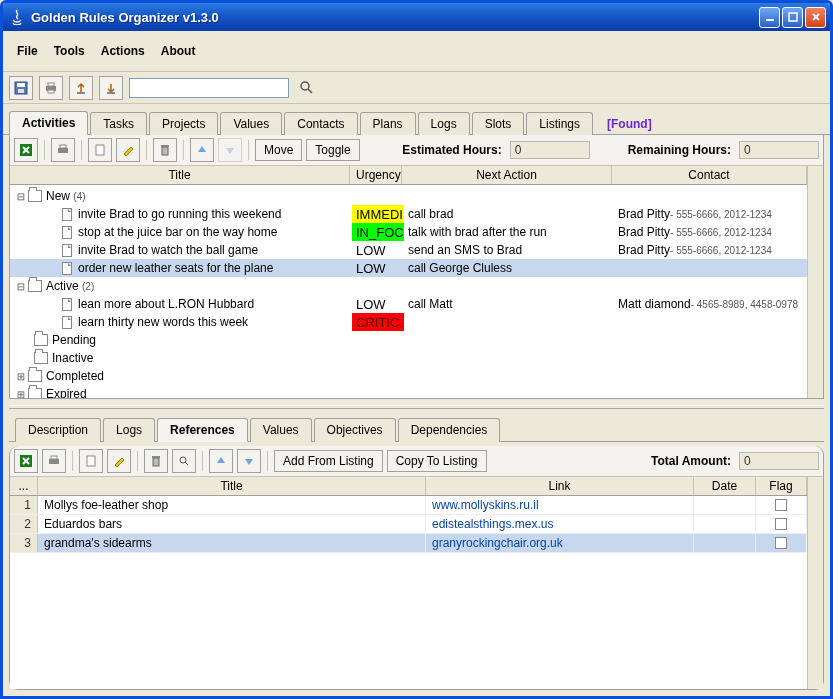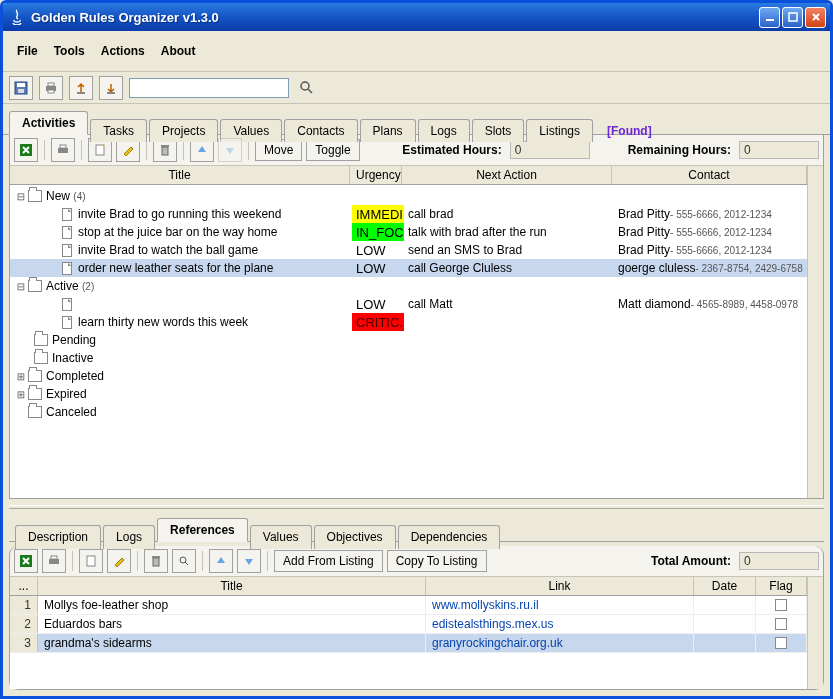--- a/index.html
+++ b/index.html
@@ -10,21 +10,21 @@
   .titlebar .title { flex:1; font-weight:bold; font-size:13px; text-shadow:1px 1px 1px #063080; }
   .winbtns { display:flex; gap:2px; }
   .winbtn { width:21px; height:21px; border:1px solid #fff; border-radius:3px; background:linear-gradient(#6fa9f2,#2a62c8); display:flex; align-items:center; justify-content:center; color:#fff; font-weight:bold; font-size:11px; cursor:pointer; }
   .winbtn.close { background:linear-gradient(#f28264,#d44215); }
   .menubar { height:41px; background:#ece9d8; display:flex; align-items:center; padding:0 6px; border-bottom:1px solid #c6c4b6; }
   .menubar-item { padding:2px 8px; font-weight:bold; cursor:pointer; }
   .topbar { height:32px; display:flex; align-items:center; gap:6px; padding:3px 6px; border-bottom:1px solid #c6c4b6; }
   .toolbtn { width:24px; height:24px; border:1px solid #a0a0a0; background:#f4f3ee; display:flex; align-items:center; justify-content:center; cursor:pointer; }
   .searchbox { width:160px; height:20px; border:1px solid #7f9db9; background:#fff; }
   .tabs { display:flex; align-items:flex-end; padding:6px 6px 0 6px; gap:0; border-bottom:1px solid #a0a0a0; background:#ece9d8;}
-  .tab { padding:4px 12px; border:1px solid #a0a0a0; border-bottom:none; background:#ece9d8; margin-right:2px; cursor:pointer; border-radius:3px 3px 0 0; position:relative; top:8px;}
+  .tab { padding:4px 12px; border:1px solid #a0a0a0; border-bottom:none; background:#ece9d8; margin-right:2px; cursor:pointer; border-radius:3px 3px 0 0; position:relative; top:1px;}
   .tab.active { background:#f4f3ee; font-weight:bold; z-index:2; border-bottom:1px solid #f4f3ee; top:1px;}
   .tab.bracket { border:none; background:transparent; color:#6d28d9; font-weight:bold;}
   .panel { background:#f4f3ee; border:1px solid #a0a0a0; border-top:none; margin:0 6px 6px 6px; display:flex; flex-direction:column; }
   .actbar { display:flex; align-items:center; gap:4px; padding:3px 4px; border-bottom:1px solid #c6c4b6; }
   .actbar .sep { width:1px; height:20px; background:#c6c4b6; margin:0 2px;}
   .txtbtn { height:22px; padding:0 8px; border:1px solid #a0a0a0; background:#f4f3ee; cursor:pointer; font-size:12px; display:flex; align-items:center;}
   .statpair { display:flex; align-items:center; gap:8px; }
   .statlabel { font-weight:bold; }
   .valbox { width:80px; height:18px; border:1px solid #b8b8b8; background:#ece9d8; padding:0 4px; display:flex; align-items:center; color:#333;}
   .grid { flex:1; overflow:auto; background:#fff; }
@@ -148,21 +148,21 @@
     <div class="tab">Projects</div>
     <div class="tab">Values</div>
     <div class="tab">Contacts</div>
     <div class="tab">Plans</div>
     <div class="tab">Logs</div>
     <div class="tab">Slots</div>
     <div class="tab">Listings</div>
     <div class="tab bracket">[Found]</div>
   </div>
 
-  <div class="panel" style="height:364px;">
+  <div class="panel" style="height:264px;">
     <div class="actbar">
       <div class="toolbtn">
           <svg width="14" height="14">
             <rect x="1" y="1" width="12" height="12" fill="#1a7a1a"></rect>
             <path d="M4 4 L10 10 M10 4 L4 10" stroke="#fff" stroke-width="2"></path>
           </svg>
         </div>
       <div class="sep"></div>
       <div class="toolbtn">
           <svg width="14" height="14">
@@ -267,35 +267,32 @@
                 <span class="phone"> - 555-6666, 2012-1234</span>
               </span>
           </div>
           <div class="row sel">
             <span class="cell c-title indent2">
                 <span class="doc"></span>
                 <span>order new leather seats for the plane</span>
               </span>
             <span class="cell c-urg">LOW</span>
             <span class="cell c-next">call George Cluless</span>
-            <span class="cell c-contact">
-                <span>goerge cluless</span>
-                <span class="phone"> - 2367-8754, 2429-6758</span>
-              </span>
           </div>
 
           <div class="row">
             <span class="exp">⊟</span>
             <span class="fld"></span>
             <span>Active</span>&nbsp;
             <span style="font-size:10px;color:#555">(2)</span>
           </div>
           <div class="row">
             <span class="cell c-title indent2">
                 <span class="doc"></span>
+                <span>lean more about L.RON Hubbard</span>
               </span>
             <span class="cell c-urg">LOW</span>
             <span class="cell c-next">call Matt</span>
             <span class="cell c-contact">
                 <span>Matt diamond</span>
                 <span class="phone"> - 4565-8989, 4458-0978</span>
               </span>
           </div>
           <div class="row">
             <span class="cell c-title indent2">

